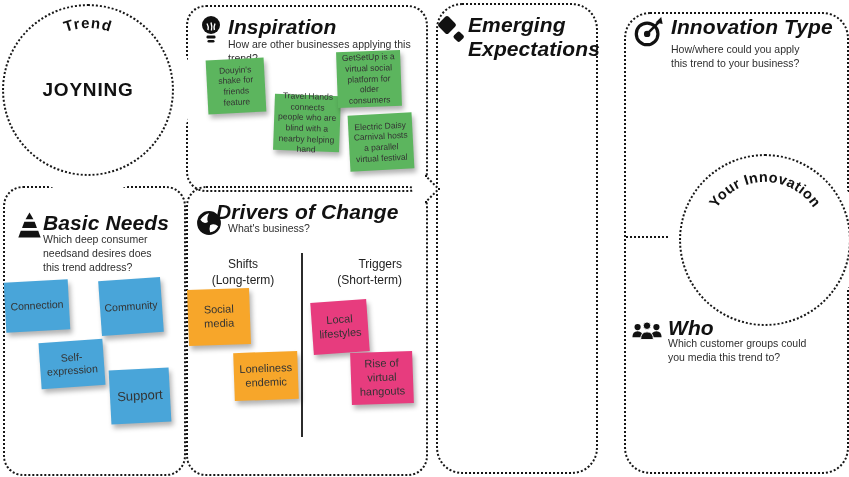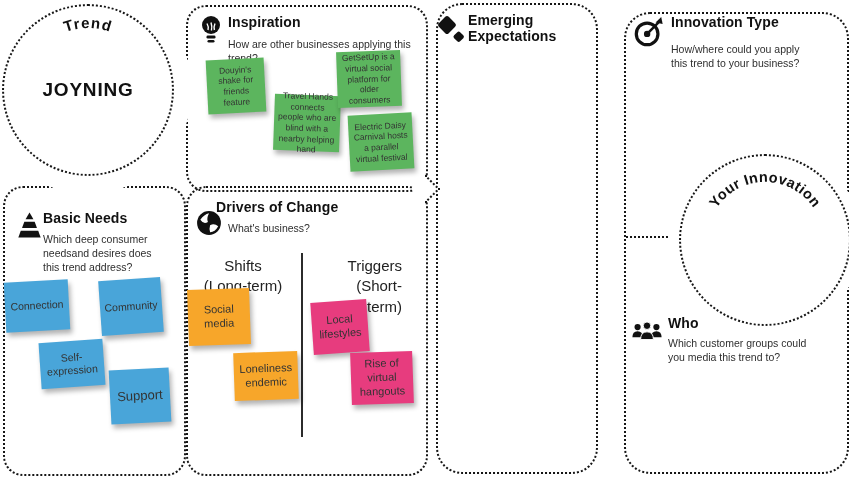--- a/index.html
+++ b/index.html
@@ -5,37 +5,37 @@
   html,body{margin:0;padding:0;background:#fff;}
   .canvas{
     position:relative;width:849px;height:477px;background:#fff;overflow:hidden;
     font-family:"Liberation Sans","DejaVu Sans",sans-serif;color:#111;
   }
   .dbox{position:absolute;border:2px dotted #161616;background:transparent;z-index:1;}
   .r20{border-radius:20px;} .r26{border-radius:26px;}
   .circle{position:absolute;border:2px dotted #161616;border-radius:50%;background:#fff;z-index:3;}
   .halo-lg{box-shadow:0 0 0 18px #fff;}
   .halo-sm{box-shadow:0 0 0 10px #fff;}
-  .hdr-title{position:absolute;font-weight:bold;font-size:14px;letter-spacing:.1px;z-index:4;line-height:1.12;}
+  .hdr-title{position:absolute;font-weight:bold;font-size:21px;letter-spacing:.1px;z-index:4;line-height:1.12;font-style:italic;}
   .hdr-sub{position:absolute;font-size:10.5px;color:#2e2e2e;line-height:1.32;z-index:4;}
   .icon{position:absolute;z-index:4;}
   .note{
     position:absolute;display:flex;align-items:center;justify-content:center;text-align:center;
     color:#333;line-height:1.25;padding:3px;box-sizing:border-box;z-index:5;
     box-shadow:2px 4px 5px rgba(0,0,0,.30);
   }
   .green{background:#5cb55e;font-size:8.5px;}
   .blue{background:#49a5d9;font-size:10.5px;}
   .orange{background:#f7a62a;font-size:11px;}
   .pink{background:#e73c7e;font-size:11px;}
   .arc-svg{position:absolute;inset:0;overflow:visible;}
   .arc-svg text{fill:#111;font-family:"Liberation Sans","DejaVu Sans",sans-serif;}
   .center-label{position:absolute;inset:0;display:flex;align-items:center;justify-content:center;
     font-weight:bold;font-size:19px;letter-spacing:.8px;text-align:center;}
-  .col-label{position:absolute;text-align:center;font-size:15px;line-height:1.35;color:#222;z-index:2;}
+  .col-label{position:absolute;text-align:center;font-size:12px;line-height:1.35;color:#222;z-index:2;}
   .vline{position:absolute;width:2px;background:#2b2b2b;z-index:2;}
   .hdivider{position:absolute;border-top:2px dotted #161616;z-index:1;}
   .arrow-notch{position:absolute;left:416px;top:179px;width:18px;height:18px;
     border-top:2px dotted #161616;border-right:2px dotted #161616;transform:rotate(45deg);z-index:2;background:#fff;}
 </style>
 </head>
 <body>
 
 <div class="canvas">
 

